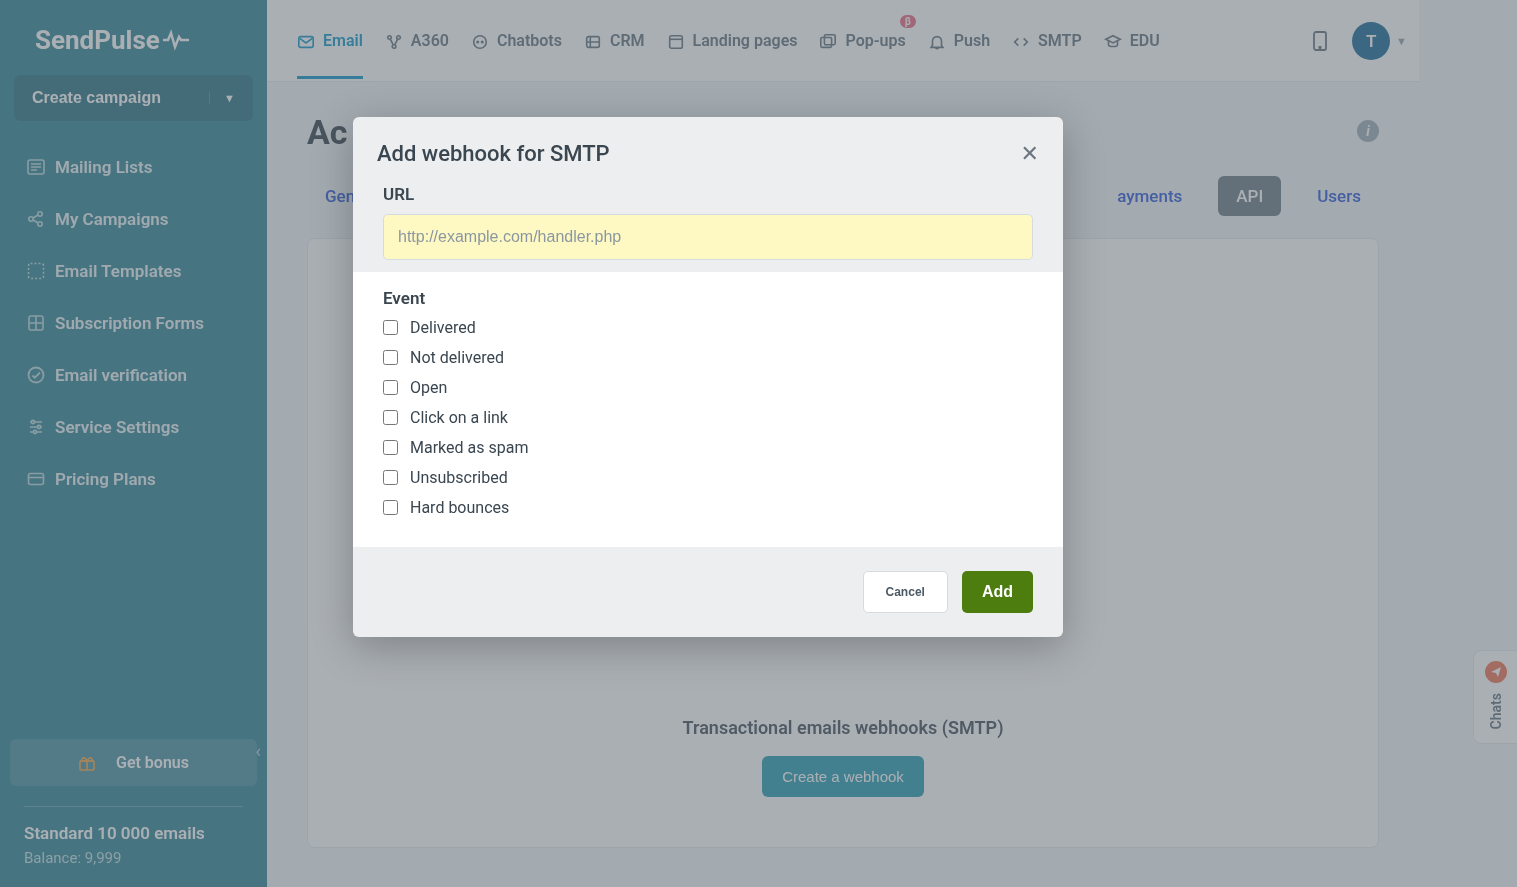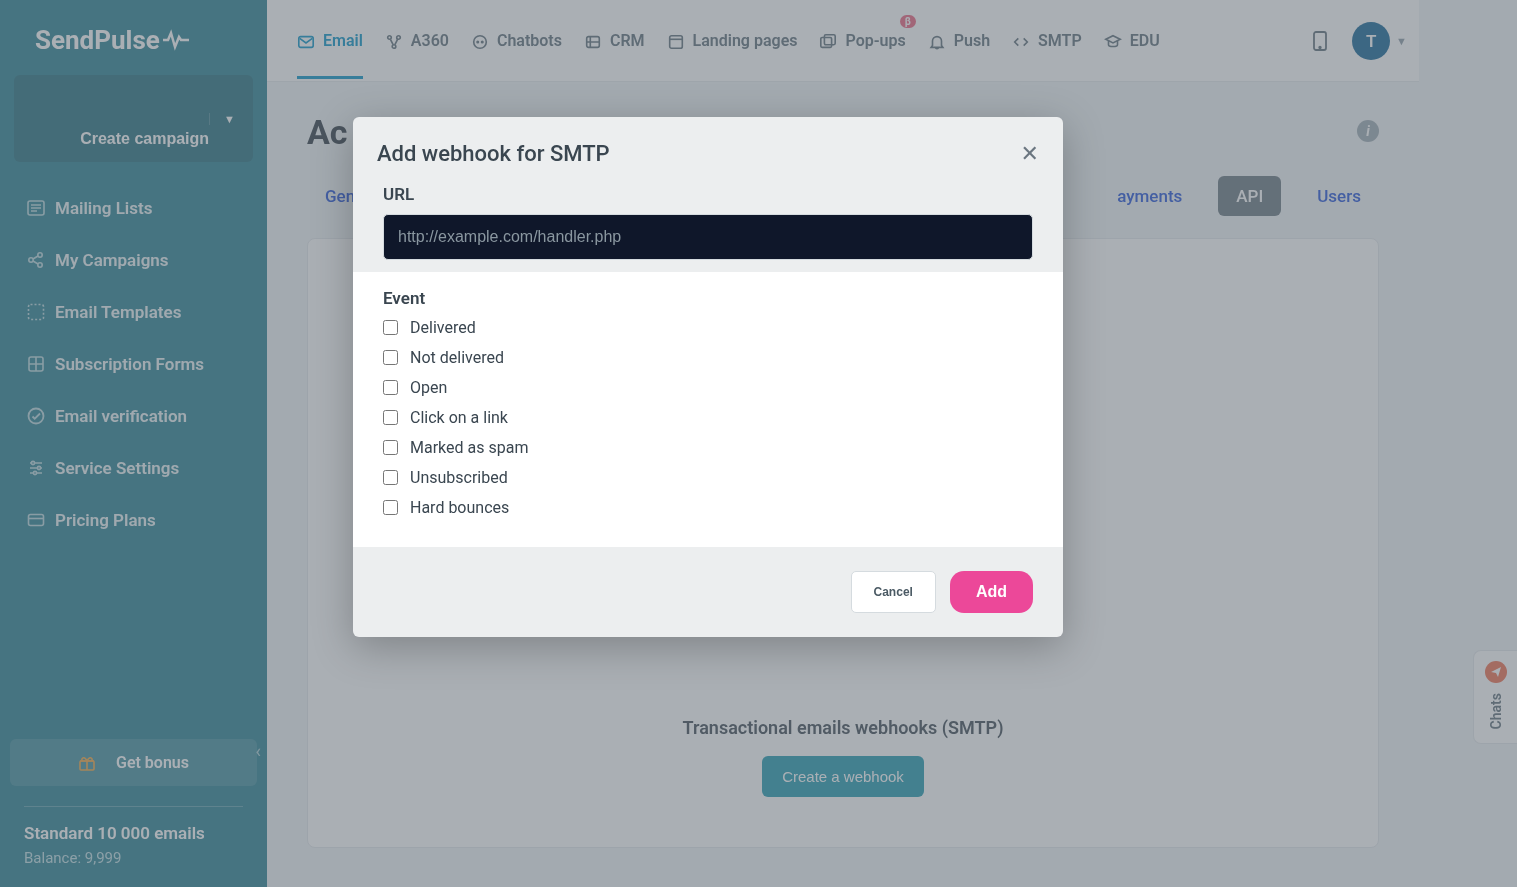--- a/index.html
+++ b/index.html
@@ -5,21 +5,21 @@
   * { box-sizing: border-box; margin: 0; padding: 0; }
   body { font-family: -apple-system, BlinkMacSystemFont, "Segoe UI", Roboto, sans-serif; background: #f0f3f5; width: 1517px; height: 887px; overflow: hidden; position: relative; }
   
   
   .sidebar { position: absolute; left: 0; top: 0; width: 267px; height: 100%; background: #237d8e; color: #fff; display: flex; flex-direction: column; }
   .logo { padding: 25px 35px 20px; }
   .logo-text { font-size: 26px; font-weight: 700; color: #fff; display: flex; align-items: center; gap: 2px; }
   .logo-pulse { display: inline-block; }
   .create-btn-wrap { padding: 0 14px 20px; }
   .create-btn { background: #1e6b7a; border: none; color: #fff; font-size: 16px; font-weight: 600; padding: 14px 18px; border-radius: 6px; display: flex; align-items: center; justify-content: space-between; width: 100%; cursor: pointer; }
-  .create-btn .label { flex: 1; text-align: right; margin-top: 41px; }
+  .create-btn .label { flex: 1; text-align: left; }
   .create-btn .chev { border-left: 1px solid rgba(255,255,255,0.2); padding-left: 14px; font-size: 11px; }
   .nav-list { list-style: none; padding: 0 10px; flex: 1; }
   .nav-item { display: flex; align-items: center; gap: 9px; padding: 16px 16px; color: #e8f2f4; font-size: 17px; font-weight: 600; cursor: pointer; border-radius: 6px; }
   .nav-icon { width: 20px; height: 20px; display: inline-flex; align-items: center; justify-content: center; opacity: 0.85; }
   .bonus-btn { margin: 8px 10px 20px; background: rgba(255,255,255,0.12); border-radius: 6px; padding: 14px; text-align: center; color: #fff; font-weight: 600; font-size: 16px; cursor: pointer; display: flex; align-items: center; justify-content: center; gap: 20px; }
   .collapse-handle { position: absolute; right: 6px; top: 740px; color: rgba(255,255,255,0.6); font-size: 18px; cursor: pointer; }
   .plan-box { border-top: 1px solid rgba(255,255,255,0.25); margin: 0 24px; padding: 16px 0 20px; }
   .plan-title { font-size: 17px; font-weight: 600; color: #fff; margin-bottom: 6px; }
   .plan-balance { font-size: 15px; color: #bcdde3; }
   
@@ -56,29 +56,29 @@
   .chats-label { writing-mode: vertical-rl; transform: rotate(180deg); font-size: 14px; font-weight: 600; color: #5a6b76; }
   
   
   .overlay { position: absolute; inset: 0; background: rgba(100,110,118,0.55); }
   .modal { position: absolute; left: 353px; top: 117px; width: 710px; background: #eceeef; border-radius: 6px; box-shadow: 0 10px 40px rgba(0,0,0,0.25); display: flex; flex-direction: column; }
   .modal-header { display: flex; align-items: center; justify-content: space-between; padding: 24px 24px 18px; }
   .modal-title { font-size: 22px; font-weight: 500; color: #3a4650; }
   .modal-close { color: #6b7680; font-size: 22px; cursor: pointer; background: none; border: none; line-height: 1; }
   .modal-body { padding: 0 30px 8px; }
   .field-label { font-size: 17px; font-weight: 600; color: #3a4650; margin-bottom: 10px; }
-  .url-input { width: 100%; padding: 13px 14px; border: 1px solid #d5dbdf; border-radius: 5px; font-size: 16px; color: #6b7680; background: #0f172a; }
+  .url-input { width: 100%; padding: 13px 14px; border: 1px solid #d5dbdf; border-radius: 5px; font-size: 16px; color: #6b7680; background: #fef9c3; }
   .url-input::placeholder { color: #8a97a0; }
   .event-section { background: #fff; margin: 12px -30px 0; padding: 16px 30px 30px; }
   .event-list { list-style: none; margin-top: 8px; display: flex; flex-direction: column; gap: 11px; }
   .event-item { display: flex; align-items: center; gap: 12px; font-size: 16px; color: #3a4650; cursor: pointer; }
   .event-item input[type=checkbox] { width: 15px; height: 15px; cursor: pointer; accent-color: #1b97ae; }
   .modal-footer { padding: 16px 30px 24px; display: flex; justify-content: flex-end; gap: 14px; }
   .btn-cancel { background: #fff; border: 1px solid #d5dbdf; color: #4b5a64; padding: 12px 22px; border-radius: 5px; font-size: 12px; font-weight: 600; cursor: pointer; }
-  .btn-add { background: #ec4899; border: none; color: #fff; padding: 12px 26px; border-radius: 14px; font-size: 16px; font-weight: 600; cursor: pointer; }
+  .btn-add { background: #4d7c0f; border: none; color: #fff; padding: 12px 20px; border-radius: 5px; font-size: 16px; font-weight: 600; cursor: pointer; }
   
   svg { display: block; }
 </style>
 </head>
 <body>
 
 <aside class="sidebar">
   <div class="logo">
     <span class="logo-text">
       <span>SendPulse</span>

